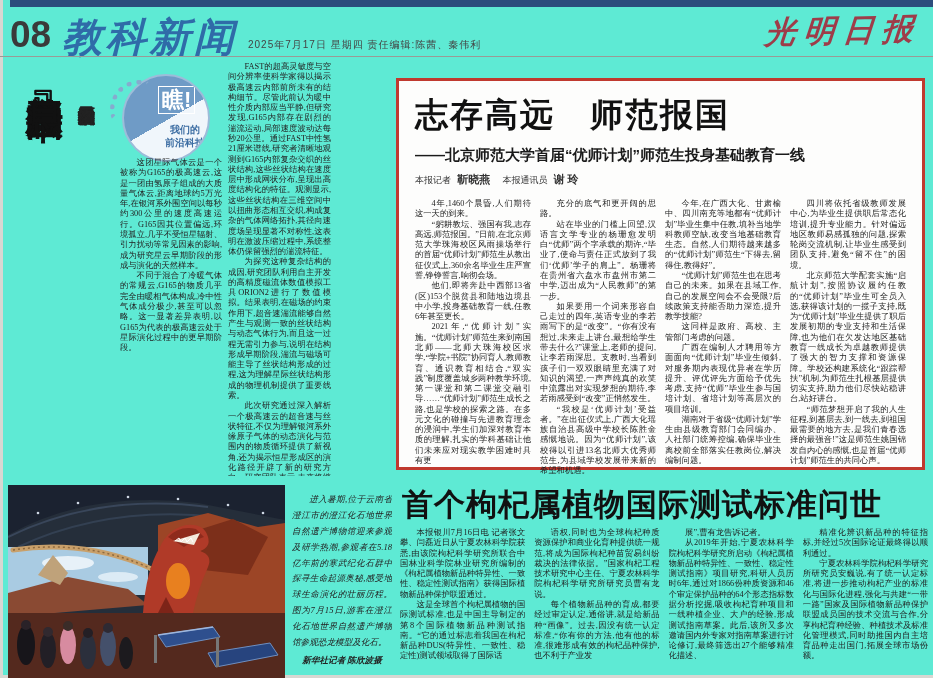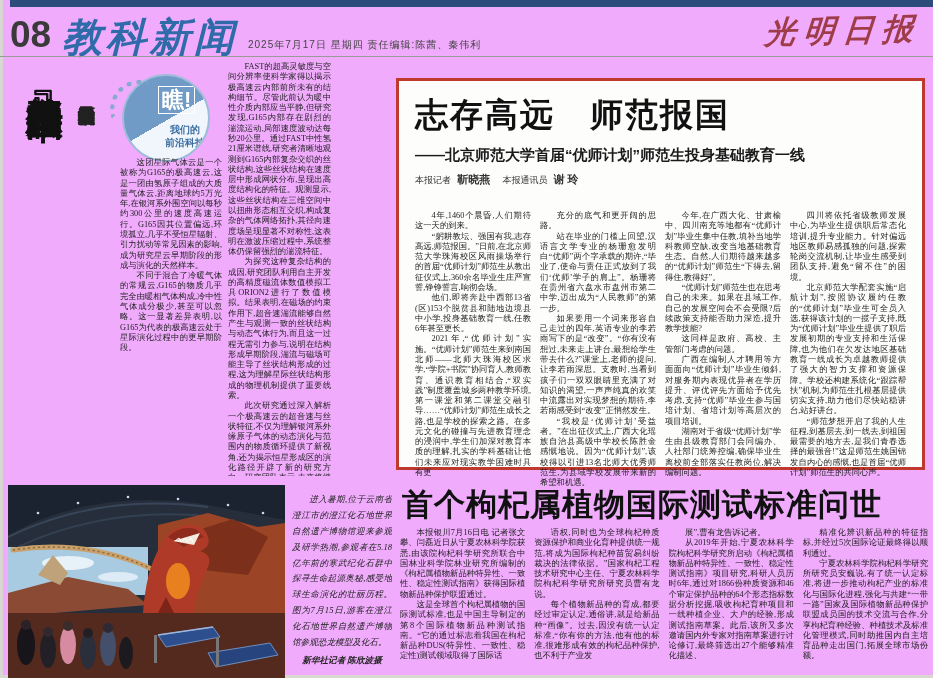--- a/index.html
+++ b/index.html
@@ -1,18 +1,18 @@
 <!DOCTYPE html>
 <html><head>
 <meta charset="utf-8">
 <style>
   * { margin:0; padding:0; box-sizing:border-box; }
   html,body { width:933px; height:678px; background:#efeeea; }
   body { font-family:"Liberation Serif","DejaVu Serif",serif; color:#1c1c1c; }
-  .page { position:relative; width:933px; height:678px; background:#f0abfc; overflow:hidden;
+  .page { position:relative; width:933px; height:678px; background:#5eead4; overflow:hidden;
           box-shadow:inset 3px -3px 0 #d8d7d2; }
 
   
   .topbar { position:absolute; left:10px; top:0; width:923px; height:7px; }
   .hdr-pagenum { position:absolute; left:10px; top:14px; font-size:37px; font-weight:bold;
                  color:#3a3a3a; font-family:"Liberation Sans","DejaVu Sans",sans-serif; }
   .hdr-section { position:absolute; left:62px; top:10px; font-size:40px; font-weight:bold;
                  letter-spacing:4px; font-family:"Liberation Sans","DejaVu Sans",sans-serif;font-style:italic; }
   .hdr-dateline { position:absolute; left:248px; top:38px; font-size:10px; color:#444;
                   font-family:Liberation Sans, sans-serif; letter-spacing:1px; }
@@ -50,21 +50,21 @@
   .fast-col2 { left:228px; top:62px;  width:103px; height:414px; }
 
   
   .redbox { position:absolute; left:396px; top:78px; width:529px; height:392px;
             border:3px solid #c0392f; background:#fdfdfc; padding:12px 16px 10px 16px; }
   .rb-title { font-size:33px; font-weight:bold; letter-spacing:2px; color:#111; }
   .rb-sub { margin-top:8px; font-size:15px; font-weight:bold; color:#1a1a1a;
             font-family:"Liberation Sans","DejaVu Sans",sans-serif; }
   .rb-byline { margin-top:7px; font-size:9px; color:#333; }
   .rb-byline .name { font-weight:bold; font-size:11px; margin:0 10px 0 4px; }
-  .rb-cols { display:flex; gap:9px; margin-top:24px; height:282px; overflow:hidden; }
+  .rb-cols { display:flex; gap:9px; margin-top:12px; height:282px; overflow:hidden; }
   .rb-col { width:118px; font-size:8.3px; line-height:1.24; text-align:justify; overflow:hidden; }
   .rb-col p { text-indent:2em; margin:0; }
 
   
   .photo { position:absolute; left:8px; top:485px; width:277px; height:193px; overflow:hidden;
            background:#27303c; }
   .caption { position:absolute; left:292px; top:492px; width:100px; height:182px; overflow:hidden;
              font-style:italic; font-size:8.6px; line-height:1.85; color:#222; text-align:justify; }
   .caption .cap-body { text-indent:2em; }
   .caption .cap-credit { font-weight:bold; margin-top:2px; text-align:center; }

